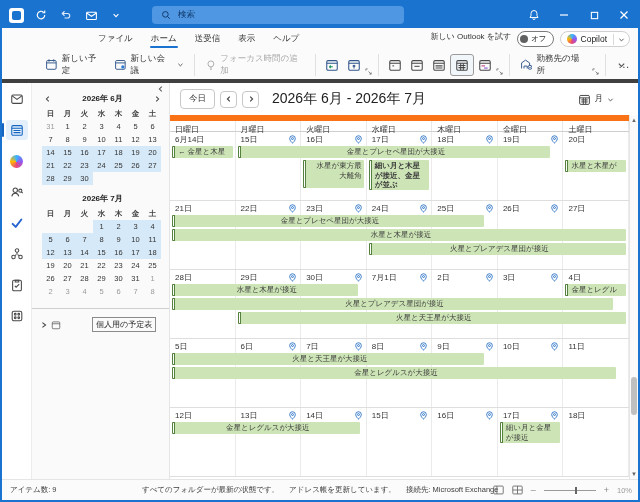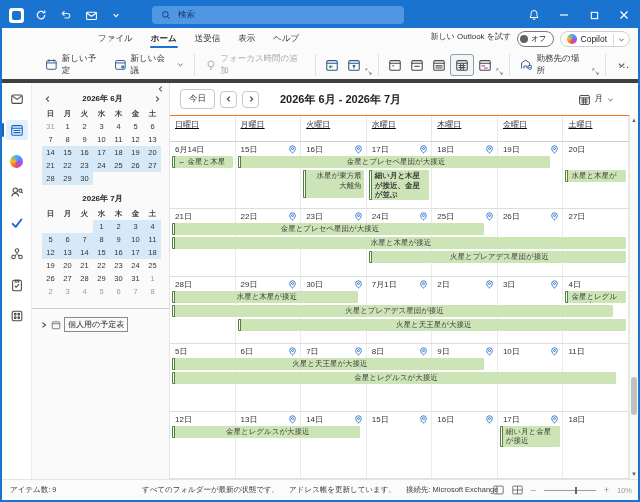--- a/index.html
+++ b/index.html
@@ -10,21 +10,21 @@
   .tb-left{display:flex;align-items:center;gap:9px;padding-left:7px;}
   .app-icon{width:15px;height:15px;background:#fff;border-radius:3px;display:flex;align-items:center;justify-content:center;}
   .app-icon .glyph{width:9px;height:9px;background:#1a73cf;border-radius:2px;}
   .tb-ic{display:flex;align-items:center;justify-content:center;width:16px;height:16px;}
   .search{position:absolute;left:150px;top:4px;width:252px;height:18px;background:#4f97e2;border-radius:4px;display:flex;align-items:center;gap:6px;padding-left:26px;font-size:8.5px;color:#123c6e;}
   .tb-right{position:absolute;right:6px;top:0;height:26px;display:flex;align-items:center;gap:14px;}
   
   .menubar{height:22px;background:#fbfbfb;display:flex;align-items:center;position:relative;}
   .menu-items{display:flex;gap:16px;margin-left:95px;font-size:8.5px;color:#333;}
   .menu-item{padding:4px 1px;cursor:default;position:relative;}
-  .menu-item.active{font-weight:bold;color:#222;}
+  .menu-item.active{font-weight:normal;color:#222;}
   .menu-item.active:after{content:"";position:absolute;left:0;right:0;bottom:1px;height:2px;background:#1a73cf;border-radius:2px;}
   .menu-right{position:absolute;right:8px;display:flex;gap:6px;font-size:8px;color:#333;}
   .toggle{display:flex;align-items:center;gap:3px;border:1px solid #7a7a7a;border-radius:9px;padding:1px 6px 1px 2px;font-size:7.5px;color:#333;background:#fff;}
   .knob{width:8px;height:8px;border-radius:50%;background:#616161;}
   .copilot-btn{display:flex;align-items:center;border:1px solid #d0d0d0;border-radius:8px;background:#fff;overflow:hidden;}
   .copilot-main{display:flex;align-items:center;gap:4px;padding:2px 6px;font-size:8.5px;color:#222;}
   .copilot-logo{width:10px;height:10px;border-radius:50%;background:conic-gradient(#37b6ff,#915af2,#e8467c,#ffb900,#37b6ff);}
   .copilot-chev{border-left:1px solid #d9d9d9;padding:2px 4px;display:flex;align-items:center;}
   
   .ribbon{height:33px;background:#fbfbfb;border-bottom:4px solid #404040;display:flex;align-items:center;padding-left:38px;position:relative;}
@@ -47,31 +47,31 @@
   .sb-collapse{position:absolute;top:2px;right:4px;}
   .mini-cal{margin:8px 6px 0 10px;}
   .mc-head{display:flex;align-items:center;justify-content:space-between;margin:0 2px 3px 2px;}
   .mc-title{font-size:8px;font-weight:bold;color:#222;flex:1;text-align:center;}
   .mc-grid{display:grid;grid-template-columns:repeat(7,17px);}
   .mc-cell{height:13px;display:flex;align-items:center;justify-content:center;color:#333;font-size:7.5px;}
   .mc-cell.hdr{font-weight:bold;color:#444;}
   .mc-cell.muted{color:#9a9a9a;}
   .mc-cell.hl{background:#d6e9f8;}
   .folder-sec{margin-top:10px;border-top:1px solid #cfcfcf;padding:8px 0 0 8px;display:flex;align-items:center;gap:3px;}
-  .folder-label{border:1px solid #8a8a8a;padding:1px 3px;font-size:8px;color:#222;background:#fafafa;}
+  .folder-label{border:1px solid #8a8a8a;padding:1px 3px;font-size:8px;color:#222;background:#fafafa;margin-left:28px;}
   
   .main{flex:1;display:flex;flex-direction:column;position:relative;background:#fff;}
   .cal-toolbar{height:32px;display:flex;align-items:center;gap:5px;padding:0 10px;}
   .btn-today{border:1px solid #c8c8c8;border-radius:4px;padding:3px 8px;font-size:8.5px;color:#333;background:#fff;}
   .btn-nav{border:1px solid #c8c8c8;border-radius:4px;width:17px;height:17px;display:flex;align-items:center;justify-content:center;background:#fff;}
-  .cal-title{font-size:11px;font-weight:bold;color:#222;margin-left:16px;}
+  .cal-title{font-size:14px;font-weight:normal;color:#222;margin-left:8px;}
   .view-sel{margin-left:auto;display:flex;align-items:center;gap:4px;font-size:8.5px;color:#333;padding-right:14px;}
   .grid-wrap{flex:1;position:relative;overflow:hidden;}
   .grid{position:absolute;left:0;top:0;right:9px;bottom:0;display:flex;flex-direction:column;}
-  .grid-head{display:flex;height:27px;border-top:1px solid #f97316;border-bottom:1px solid #cfcfcf;text-decoration:underline;}
+  .grid-head{display:flex;height:17px;border-top:6px solid #f97316;border-bottom:1px solid #cfcfcf;}
   .gh-cell{flex:1;font-size:8px;color:#333;padding:3px 0 0 5px;border-right:1px solid #e8e8e8;}
   .weeks{flex:1;display:flex;flex-direction:column;overflow:hidden;}
   .week{height:69px;position:relative;border-bottom:1px solid #dedede;display:flex;}
   .day-cell{flex:1;border-right:1px solid #ebebeb;position:relative;}
   .day-num{font-size:8px;color:#333;padding:2px 0 0 5px;display:block;}
   .pin{position:absolute;top:3px;right:3px;}
   .ev-layer{position:absolute;inset:0;pointer-events:none;}
   .event{position:absolute;background:#cde5b6;border-radius:1px;display:flex;font-size:7.5px;line-height:9.5px;color:#3b3b3b;overflow:hidden;pointer-events:auto;}
   .event .bracket{flex:none;width:3px;align-self:stretch;margin:0 3px 0 0;background:#fff;border:1px solid #55813e;}
   .event .etext{flex:1;padding:1px 2px 0 0;word-break:break-all;}

